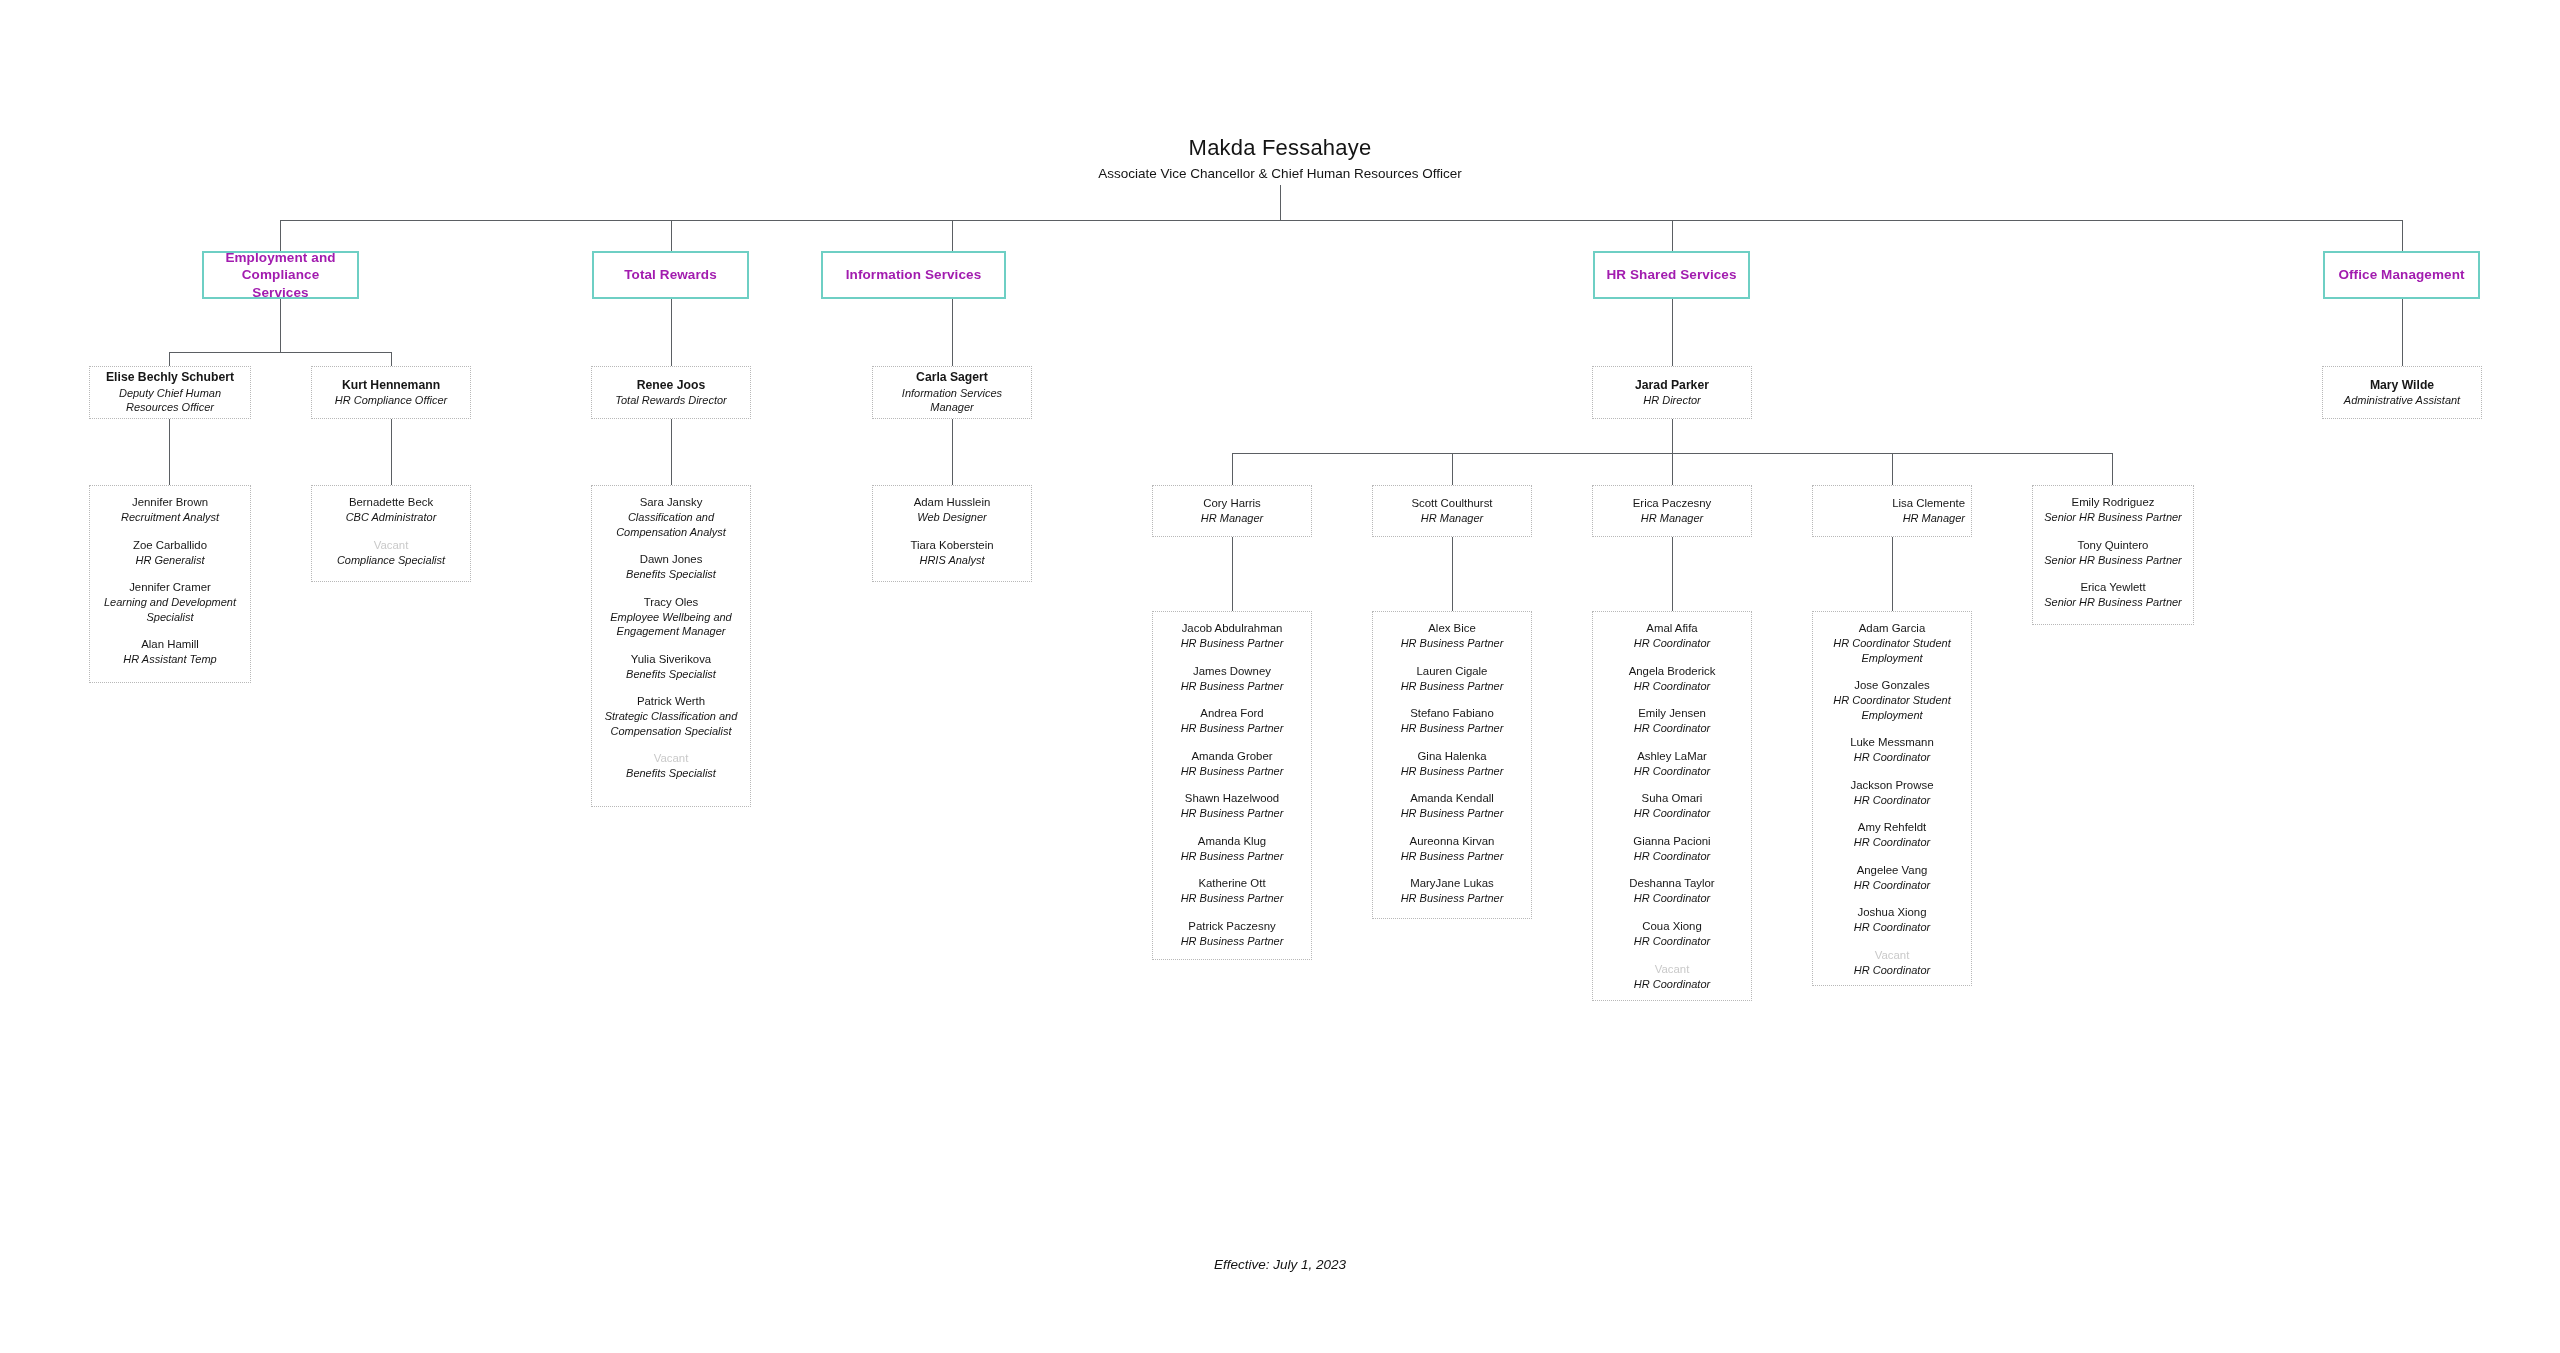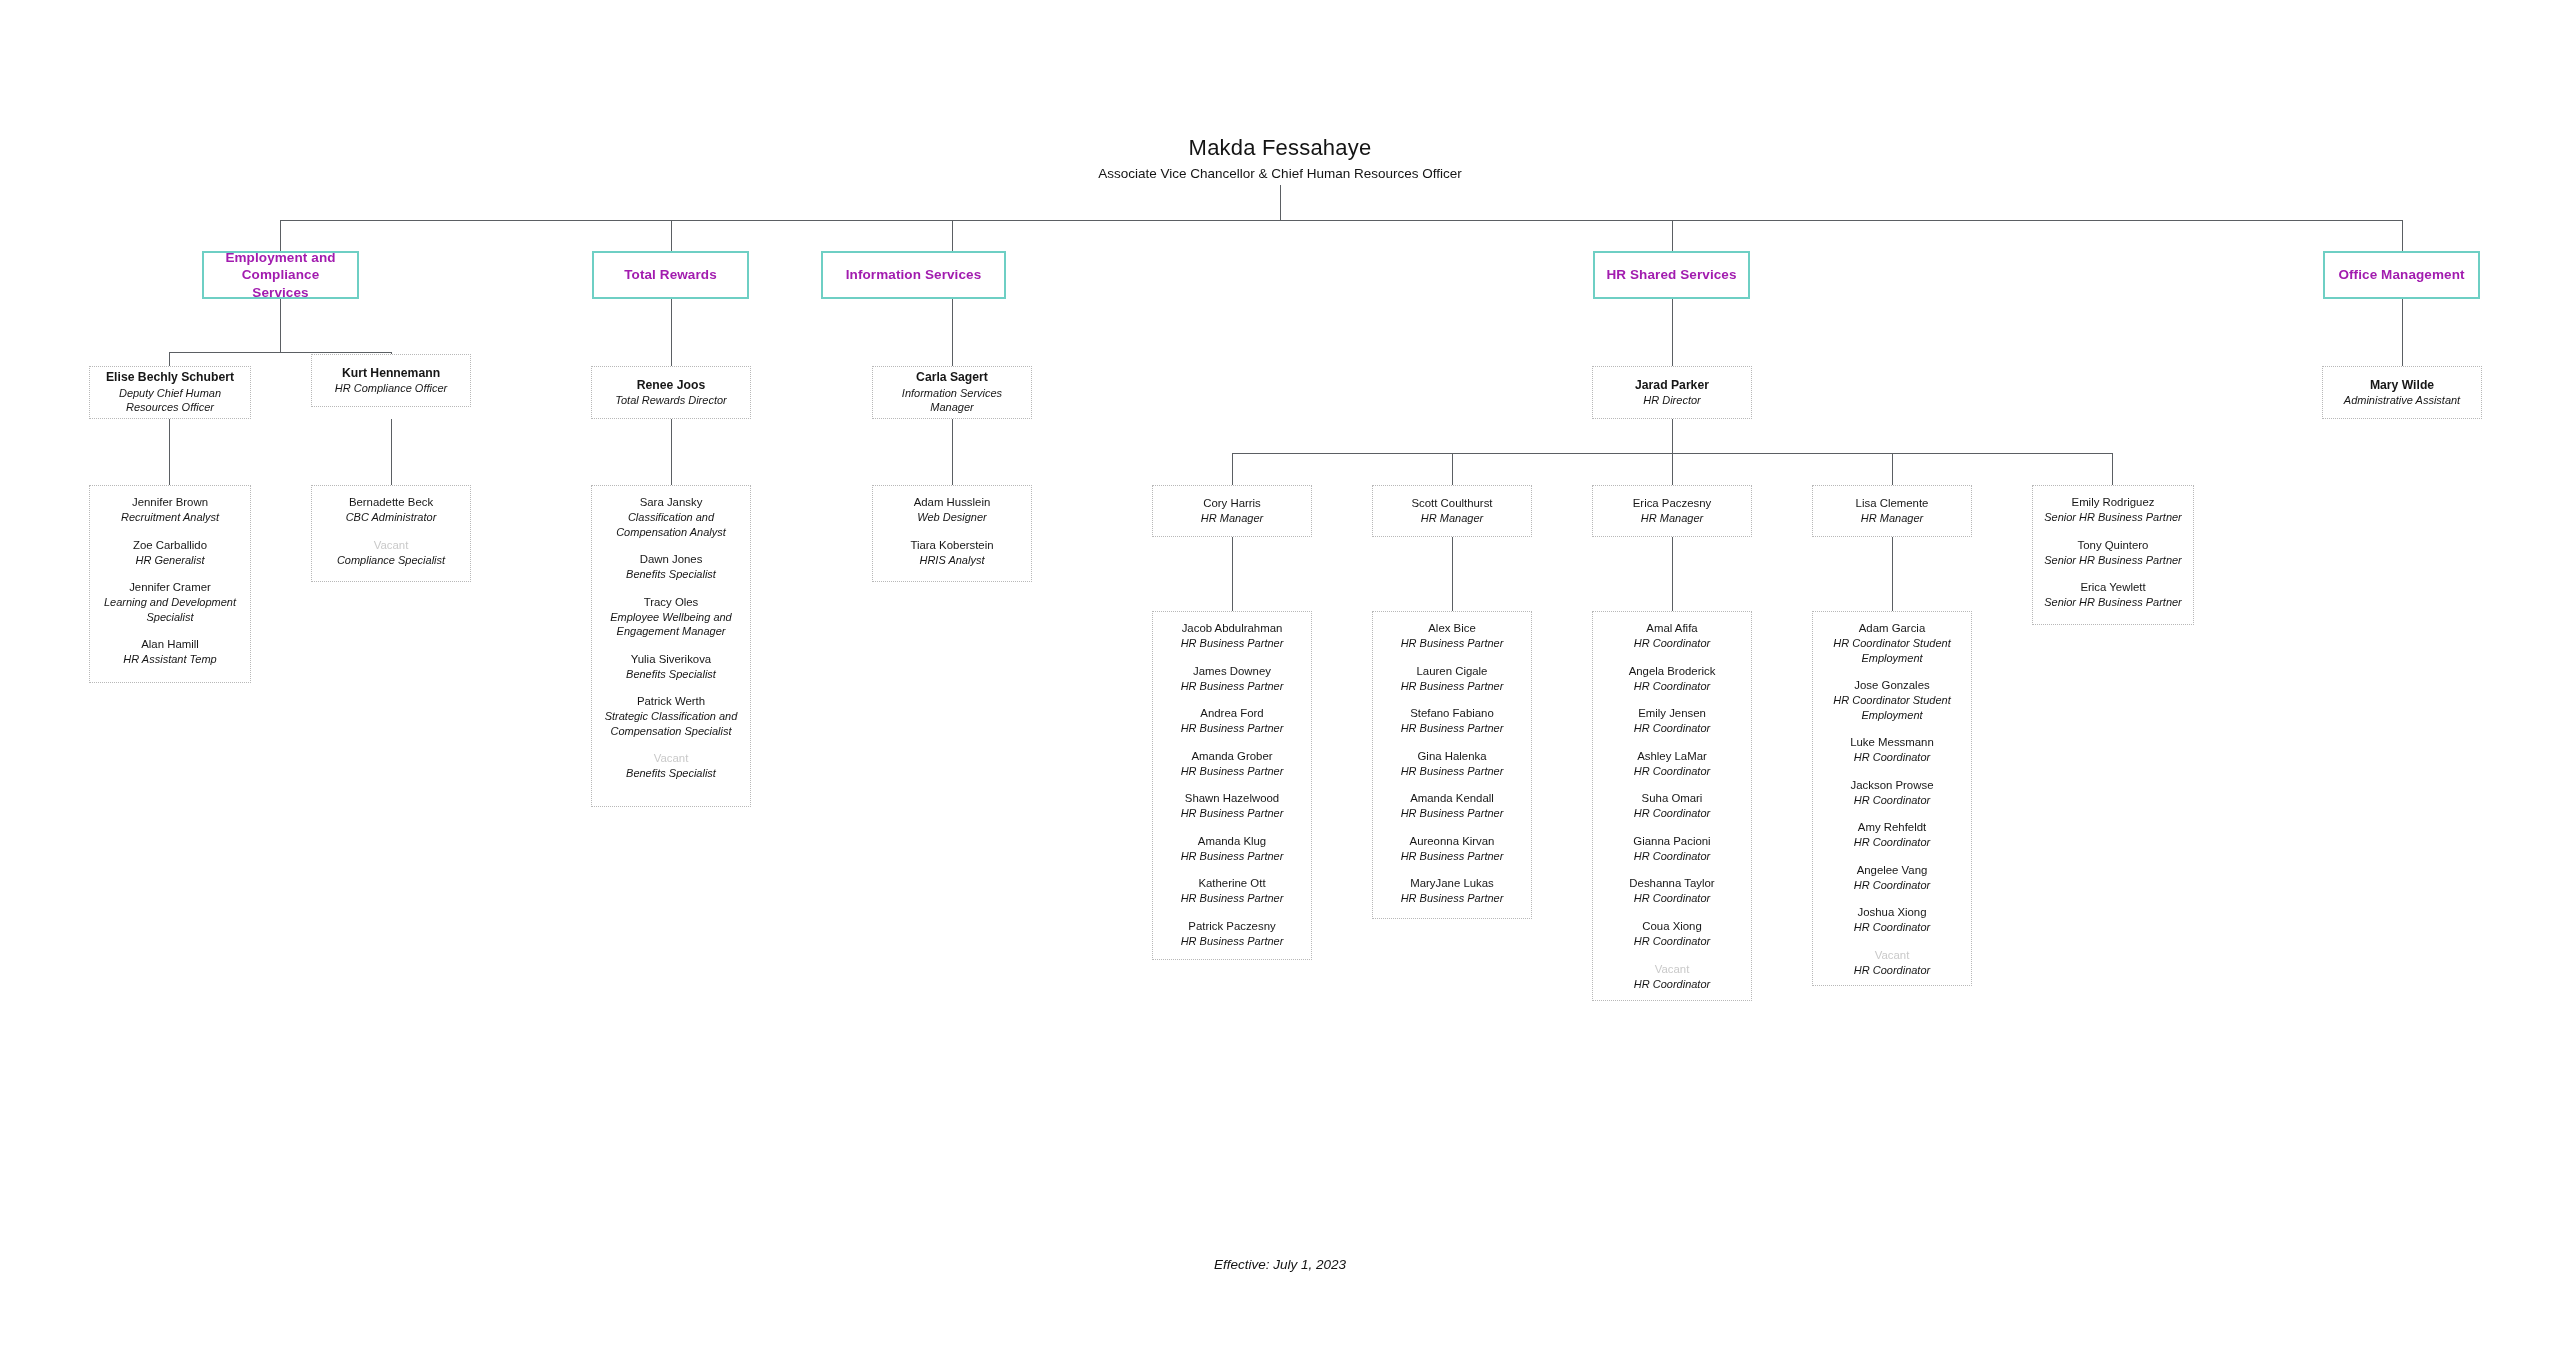--- a/index.html
+++ b/index.html
@@ -135,21 +135,21 @@
 
   <div class="ln v" style="left:280px; top:299px; height:53px;"></div>
   <div class="ln h" style="left:169px; top:352px; width:222px;"></div>
   <div class="ln v" style="left:169px; top:352px; height:14px;"></div>
   <div class="ln v" style="left:391px; top:352px; height:14px;"></div>
 
   <div class="dbox center-v" style="left:89px; top:366px; width:162px; height:53px;">
     <div class="p-name bold">Elise Bechly Schubert</div>
     <div class="p-role">Deputy Chief Human Resources Officer</div>
   </div>
-  <div class="dbox center-v" style="left:311px; top:354px; width:160px; height:53px;justify-content:flex-end;">
+  <div class="dbox center-v" style="left:311px; top:366px; width:160px; height:53px;justify-content:flex-end;">
     <div class="p-name bold">Kurt Hennemann</div>
     <div class="p-role">HR Compliance Officer</div>
   </div>
 
   <div class="ln v" style="left:169px; top:419px; height:66px;"></div>
   <div class="ln v" style="left:391px; top:419px; height:66px;"></div>
 
   <div class="dbox" style="left:89px; top:485px; width:162px; height:198px;">
     <div class="person">
       <div class="p-name">Jennifer Brown</div>
@@ -251,21 +251,21 @@
     <div class="p-role">HR Manager</div>
   </div>
   <div class="dbox center-v" style="left:1372px; top:485px; width:160px; height:52px;">
     <div class="p-name">Scott Coulthurst</div>
     <div class="p-role">HR Manager</div>
   </div>
   <div class="dbox center-v" style="left:1592px; top:485px; width:160px; height:52px;">
     <div class="p-name">Erica Paczesny</div>
     <div class="p-role">HR Manager</div>
   </div>
-  <div class="dbox center-v" style="left:1812px; top:485px; width:160px; height:52px;">
+  <div class="dbox center-v" style="left:1812px; top:485px; width:160px; height:52px;text-align:right;">
     <div class="p-name">Lisa Clemente</div>
     <div class="p-role">HR Manager</div>
   </div>
 
   <div class="dbox" style="left:2032px; top:485px; width:162px; height:140px;">
     <div class="person">
       <div class="p-name">Emily Rodriguez</div>
       <div class="p-role">Senior HR Business Partner</div>
     </div>
     <div class="person">

